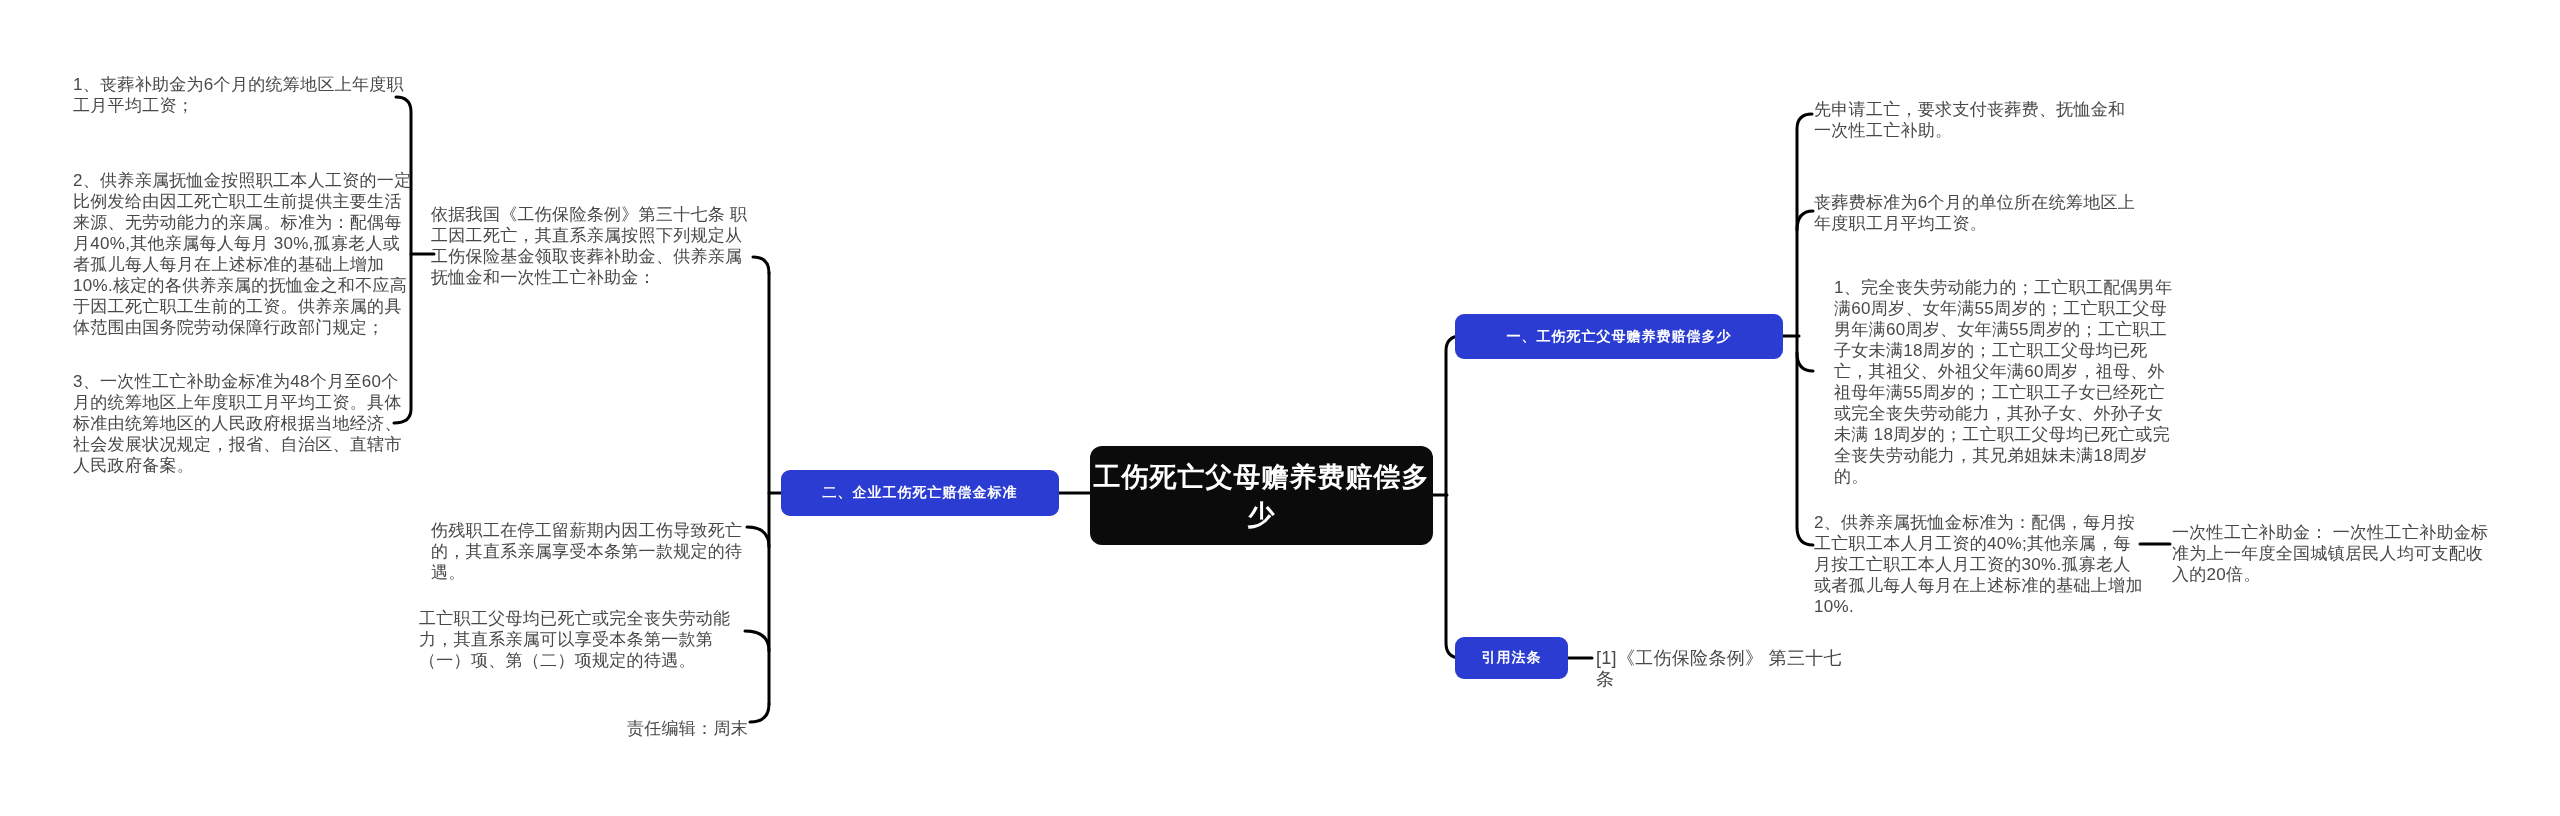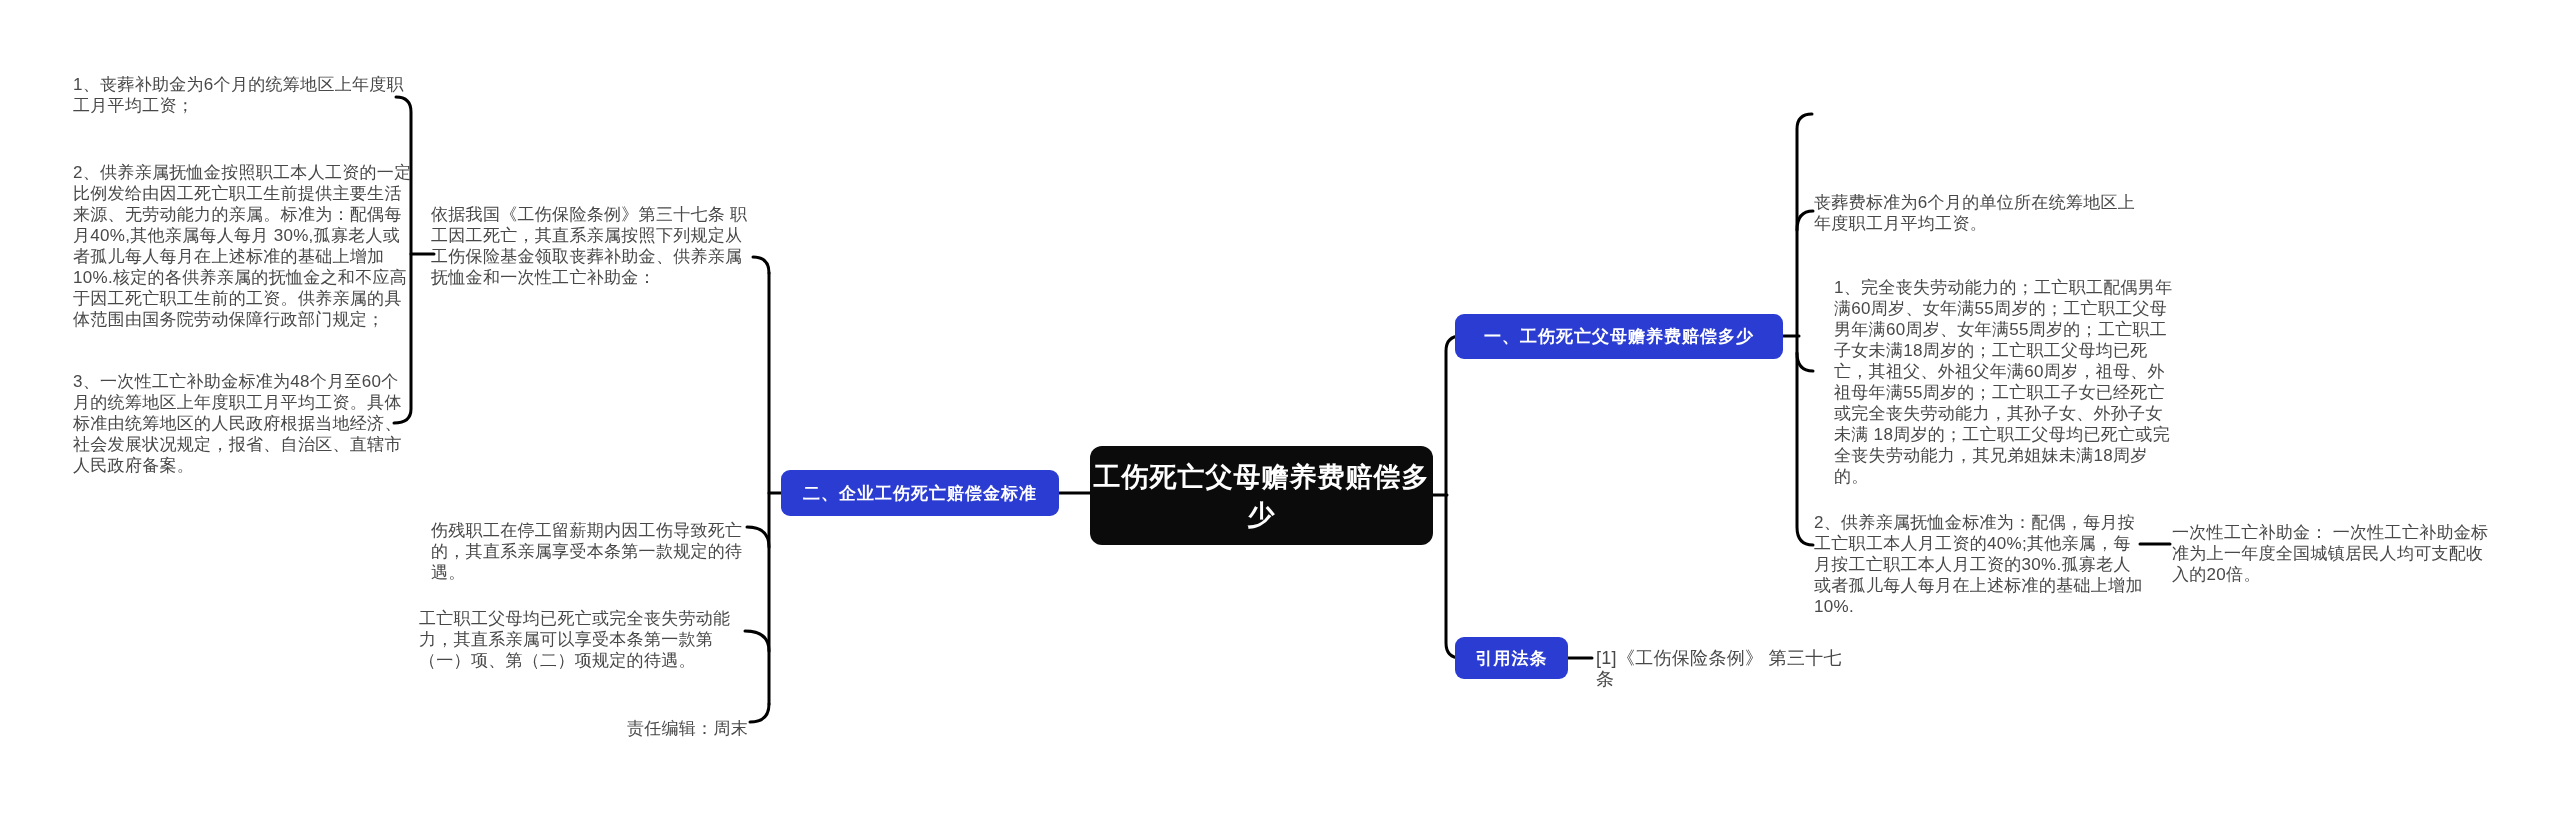--- a/index.html
+++ b/index.html
@@ -10,21 +10,21 @@
   .txt{
     position:absolute;font-size:17px;line-height:21px;color:#484848;
     text-align:left;letter-spacing:0.3px;
   }
   .txt.right{text-align:right;}
   svg.wires{position:absolute;left:0;top:0;width:2560px;height:816px;}
   .node-box{
     position:absolute;display:flex;align-items:center;justify-content:center;
     box-sizing:border-box;color:#ffffff;font-weight:bold;text-align:center;
   }
-  .blue{background:#2b3cd2;border-radius:9px;font-size:17px;letter-spacing:1px;}
+  .blue{background:#2b3cd2;border-radius:9px;font-size:14px;letter-spacing:1px;}
   .black{background:#0b0b0b;border-radius:12px;font-size:27px;line-height:38px;letter-spacing:1px;padding:4px 2px;}
 </style>
 </head>
 <body>
 
 <div id="canvas">
 
   <svg class="wires" viewBox="0 0 2560 816" fill="none" stroke="#000000" stroke-width="3" stroke-linecap="round">
 
     <path d="M 396 97 Q 411 97 411 112 L 411 409 Q 411 423 394 423"></path>
@@ -46,38 +46,39 @@
     <path d="M 1797 230 Q 1797 211 1813 211"></path>
     <path d="M 1797 353 Q 1797 371 1813 371"></path>
 
     <path d="M 2140 544 L 2170 544"></path>
 
     <path d="M 1568 658 L 1592 658"></path>
   </svg>
 
   <div class="txt" style="left:73px;top:74px;width:340px;">1、丧葬补助金为6个月的统筹地区上年度职工月平均工资；</div>
 
-  <div class="txt" style="left:73px;top:162px;width:340px;">2、供养亲属抚恤金按照职工本人工资的一定比例发给由因工死亡职工生前提供主要生活来源、无劳动能力的亲属。标准为：配偶每月40%,其他亲属每人每月 30%,孤寡老人或者孤儿每人每月在上述标准的基础上增加10%.核定的各供养亲属的抚恤金之和不应高于因工死亡职工生前的工资。供养亲属的具体范围由国务院劳动保障行政部门规定；</div>
+  <div class="txt" style="left:73px;top:170px;width:340px;">2、供养亲属抚恤金按照职工本人工资的一定比例发给由因工死亡职工生前提供主要生活来源、无劳动能力的亲属。标准为：配偶每月40%,其他亲属每人每月 30%,孤寡老人或者孤儿每人每月在上述标准的基础上增加10%.核定的各供养亲属的抚恤金之和不应高于因工死亡职工生前的工资。供养亲属的具体范围由国务院劳动保障行政部门规定；</div>
 
   <div class="txt" style="left:73px;top:371px;width:340px;">3、一次性工亡补助金标准为48个月至60个月的统筹地区上年度职工月平均工资。具体标准由统筹地区的人民政府根据当地经济、社会发展状况规定，报省、自治区、直辖市人民政府备案。</div>
 
   <div class="txt" style="left:431px;top:204px;width:326px;">依据我国《工伤保险条例》第三十七条 职工因工死亡，其直系亲属按照下列规定从工伤保险基金领取丧葬补助金、供养亲属抚恤金和一次性工亡补助金：</div>
 
   <div class="txt" style="left:431px;top:520px;width:328px;">伤残职工在停工留薪期内因工伤导致死亡的，其直系亲属享受本条第一款规定的待遇。</div>
 
   <div class="txt" style="left:419px;top:608px;width:332px;">工亡职工父母均已死亡或完全丧失劳动能力，其直系亲属可以享受本条第一款第（一）项、第（二）项规定的待遇。</div>
 
   <div class="txt right" style="left:500px;top:718px;width:248px;">责任编辑：周末</div>
 
   <div class="node-box blue" style="left:781px;top:470px;width:278px;height:46px;">二、企业工伤死亡赔偿金标准</div>
 
   <div class="node-box black" style="left:1090px;top:446px;width:343px;height:99px;">工伤死亡父母赡养费赔偿多少</div>
 
   <div class="node-box blue" style="left:1455px;top:314px;width:328px;height:45px;">一、工伤死亡父母赡养费赔偿多少</div>
 
+  <div class="txt" style="left:1814px;top:99px;width:322px;">先申请工亡，要求支付丧葬费、抚恤金和一次性工亡补助。</div>
 
   <div class="txt" style="left:1814px;top:192px;width:322px;">丧葬费标准为6个月的单位所在统筹地区上年度职工月平均工资。</div>
 
   <div class="txt" style="left:1814px;top:277px;width:340px;margin-left:20px;">1、完全丧失劳动能力的；工亡职工配偶男年满60周岁、女年满55周岁的；工亡职工父母男年满60周岁、女年满55周岁的；工亡职工子女未满18周岁的；工亡职工父母均已死亡，其祖父、外祖父年满60周岁，祖母、外祖母年满55周岁的；工亡职工子女已经死亡或完全丧失劳动能力，其孙子女、外孙子女未满 18周岁的；工亡职工父母均已死亡或完全丧失劳动能力，其兄弟姐妹未满18周岁的。</div>
 
   <div class="txt" style="left:1814px;top:512px;width:332px;">2、供养亲属抚恤金标准为：配偶，每月按工亡职工本人月工资的40%;其他亲属，每月按工亡职工本人月工资的30%.孤寡老人或者孤儿每人每月在上述标准的基础上增加10%.</div>
 
   <div class="txt" style="left:2172px;top:522px;width:322px;">一次性工亡补助金：  一次性工亡补助金标准为上一年度全国城镇居民人均可支配收入的20倍。</div>
 
   <div class="node-box blue" style="left:1455px;top:637px;width:113px;height:42px;">引用法条</div>

